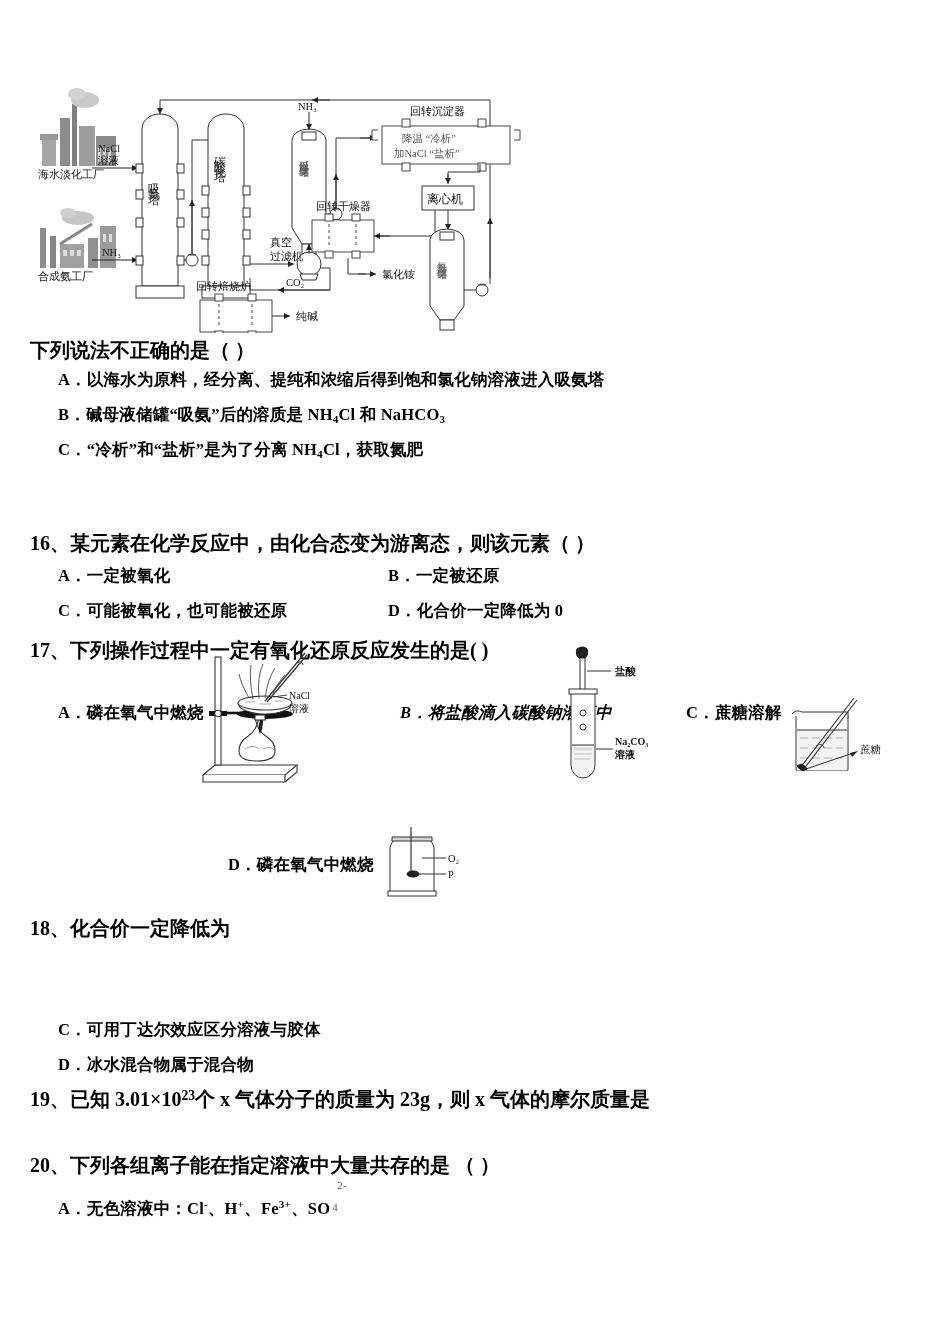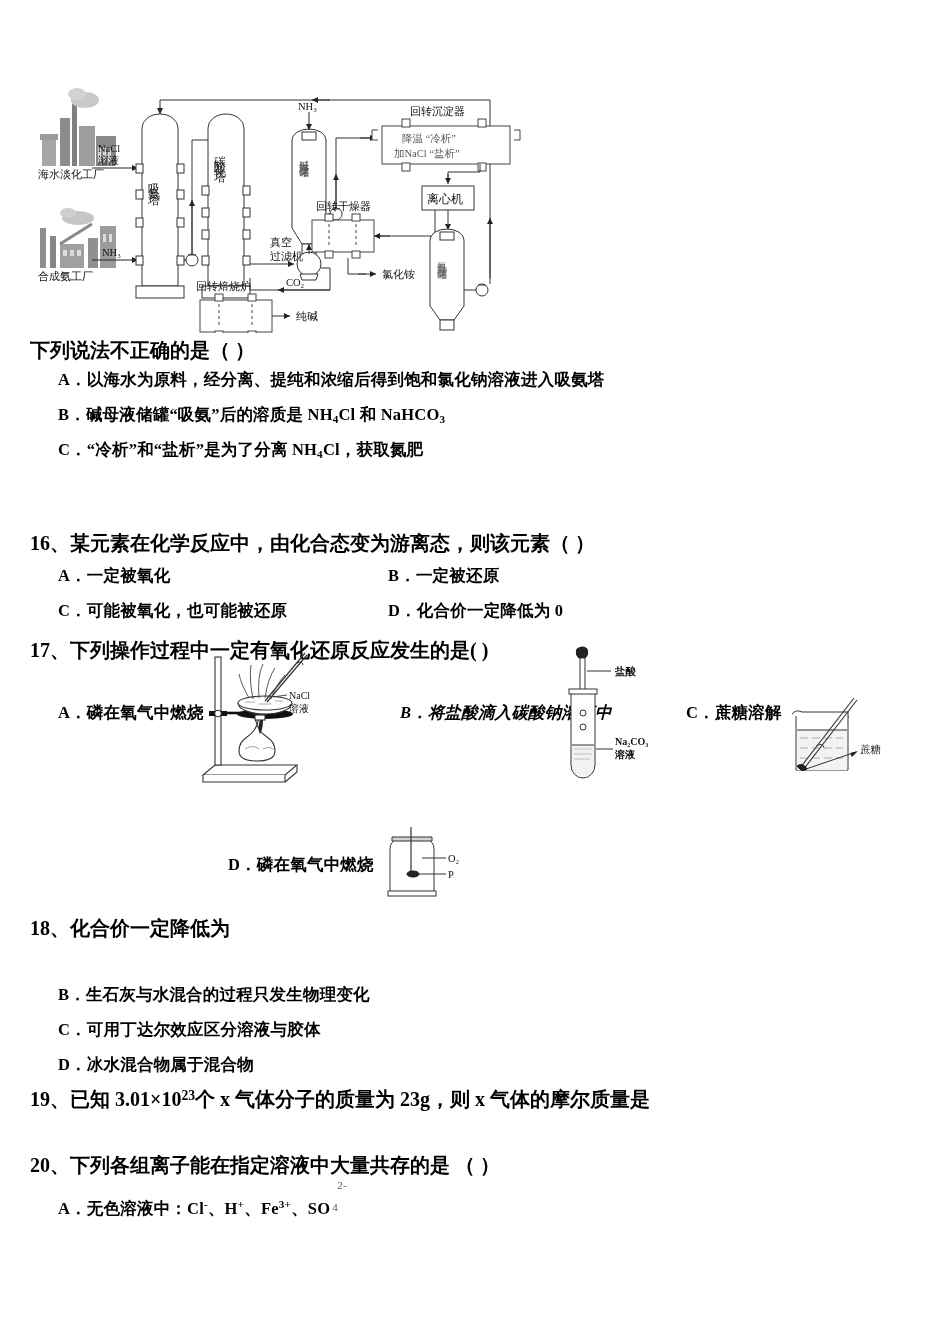--- a/index.html
+++ b/index.html
@@ -426,23 +426,20 @@
       </g>
       <text x="66" y="37" font-family="'Liberation Serif',serif" font-size="10.5" fill="#111">O₂</text>
       <text x="66" y="53" font-family="'Liberation Serif',serif" font-size="10.5" fill="#111">P</text>
     </svg>
   </div>
 
   <div class="q-stem" style="position:absolute;left:30px;top:915px;">
     <span class="num">18、</span><span>化合价一定降低为</span>
   </div>
 
-  <div class="q-line" style="position:absolute;left:58px;top:985px;">
-    <span class="opt-letter">B．</span><span>生石灰与水混合的过程只发生物理变化</span>
-  </div>
   <div class="q-line" style="position:absolute;left:58px;top:1020px;">
     <span class="opt-letter">C．</span><span>可用丁达尔效应区分溶液与胶体</span>
   </div>
   <div class="q-line" style="position:absolute;left:58px;top:1055px;">
     <span class="opt-letter">D．</span><span>冰水混合物属于混合物</span>
   </div>
 
   <div class="q-stem" style="position:absolute;left:30px;top:1086px;text-align:center;">
     <span class="num">19、</span><span>已知 3.01×10</span><sup>23</sup><span>个 x 气体分子的质量为 23g，则 x 气体的摩尔质量是</span>
   </div>

